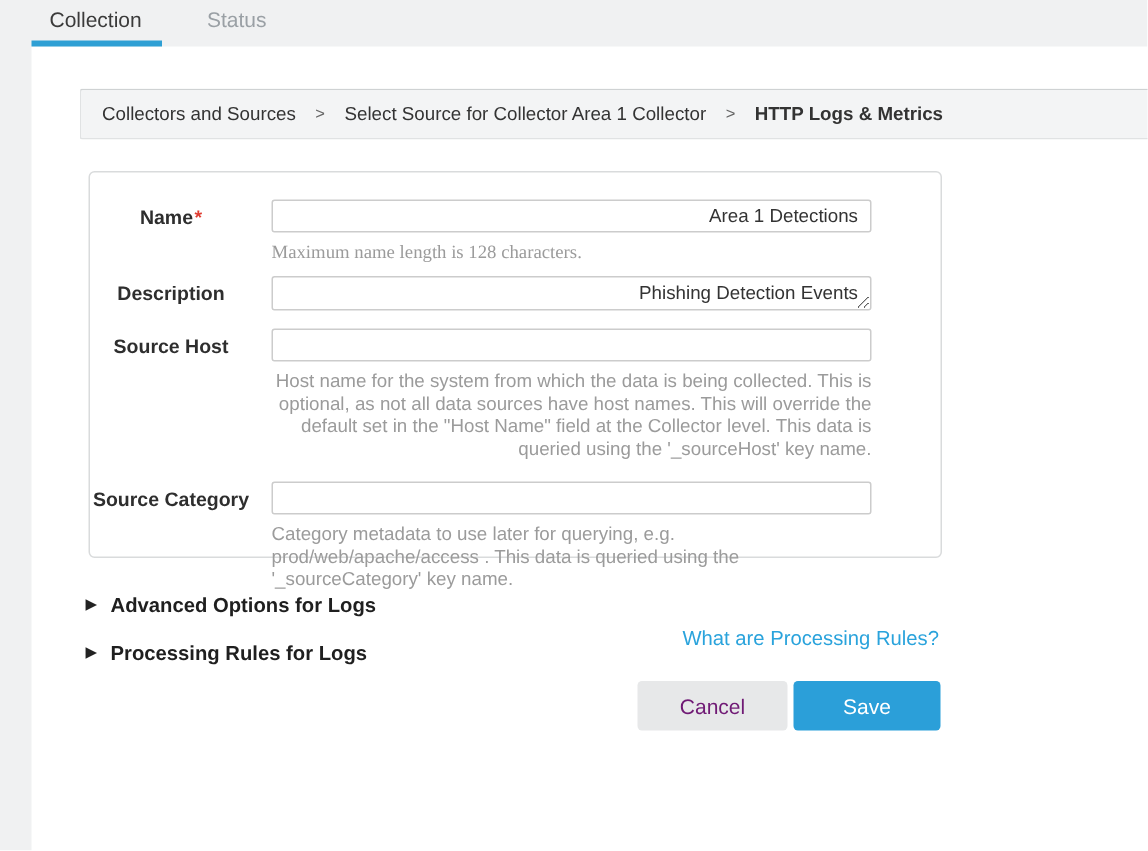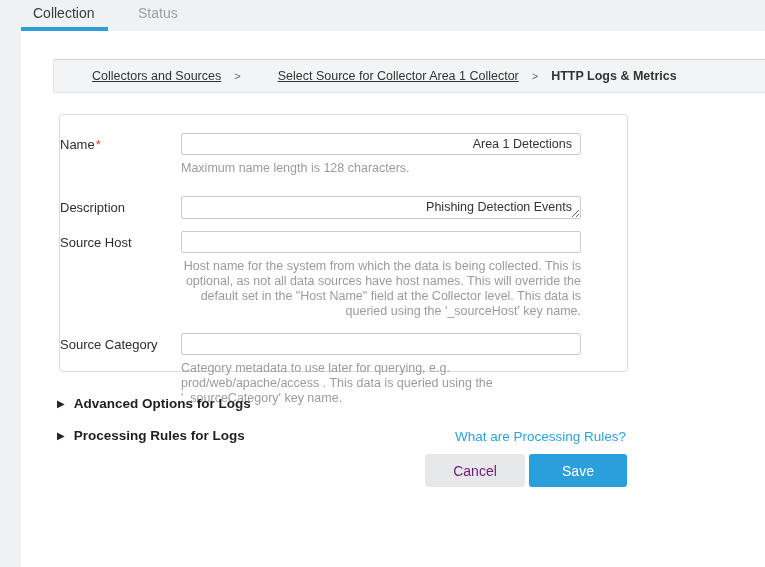--- a/index.html
+++ b/index.html
@@ -19,61 +19,61 @@
   .tab-status { left:138px; color:#9aa0a5; }
   .tab-underline { position:absolute; left:21px; top:27px; width:87px; height:4px; background:#2e9fd4; }
 
   
   .breadcrumb {
     position:absolute; left:53px; top:59px; width:714px; height:34px;
     background:#f3f4f5; border:1px solid #e0e2e3; border-top-color:#cfd2d3;
     border-radius:2px; display:flex; align-items:center; padding:0 14px;
     font-size:12.5px; color:#333;
   }
-  .crumb-link { color:#333; text-decoration:underline; cursor:pointer; white-space:nowrap;margin-left:24px; }
+  .crumb-link { color:#333; cursor:pointer; white-space:nowrap; }
   .crumb-current { color:#333; white-space:nowrap; font-weight:bold; font-weight:600; }
   .crumb-sep { color:#666; font-size:11px; margin:0 13px; }
 
   
   .card {
     position:absolute; left:59px; top:114px; width:569px; height:258px;
     background:#fff; border:1px solid #d9dbdc; border-radius:4px;
     padding-top:18px;
   }
   .form-row { display:flex; }
   .form-label {
-    width:108px; text-align:left; font-size:13px; font-weight:normal;
+    width:108px; text-align:center; font-size:13px; font-weight:bold;
     color:#2e2e2e; padding-top:4px; flex:none;
   }
   .req { color:#e03c31; margin-left:1px; }
   .field-col { margin-left:13px; width:400px; flex:none; }
   .text-input {
     width:400px; height:22px; border:1px solid #ccc; border-radius:2px;
     font-family:"Liberation Sans", sans-serif; font-size:12.5px; color:#333;
     padding:2px 8px; background:#fff; display:block;text-align:right;
   }
   textarea.text-input { height:23px; resize:both; overflow:hidden; line-height:17px;padding-left:20px; }
   .help {
     width:400px; margin-left:121px; font-size:12.5px; color:#9b9b9b;
     line-height:15px; margin-top:6px;
   }
   .row-name { margin-bottom:0; }
-  .gap-after-name { margin-bottom:20px; }
+  .gap-after-name { margin-bottom:8px;font-family:Liberation Serif, serif; }
   .row-desc { margin-bottom:12px; }
   .gap-after-host { margin-bottom:14px;text-align:right; }
 
   
   .section { position:absolute; left:57px; display:flex; align-items:center; cursor:pointer; }
   .section-adv { top:396px; }
   .section-proc { top:428px; }
   .tri { font-size:10px; color:#222; margin-right:9px; line-height:15px; }
   .section-label { font-size:13.5px; font-weight:bold; color:#1f1f1f; }
 
   .help-link {
-    position:absolute; top:429px; right:139px; font-size:13.5px;
+    position:absolute; top:418px; right:139px; font-size:13.5px;
     color:#2aa3dc; cursor:pointer; text-decoration:none;
   }
 
   
   .btn { position:absolute; top:454px; height:33px; border:none; border-radius:3px;
     font-family:"Liberation Sans", sans-serif; font-size:14px; cursor:pointer; }
   .btn-cancel { left:425px; width:100px; background:#e7e8e9; color:#701a75; }
   .btn-save { left:529px; width:98px; background:#2b9fd9; color:#fff; }
 </style>
 </head>

